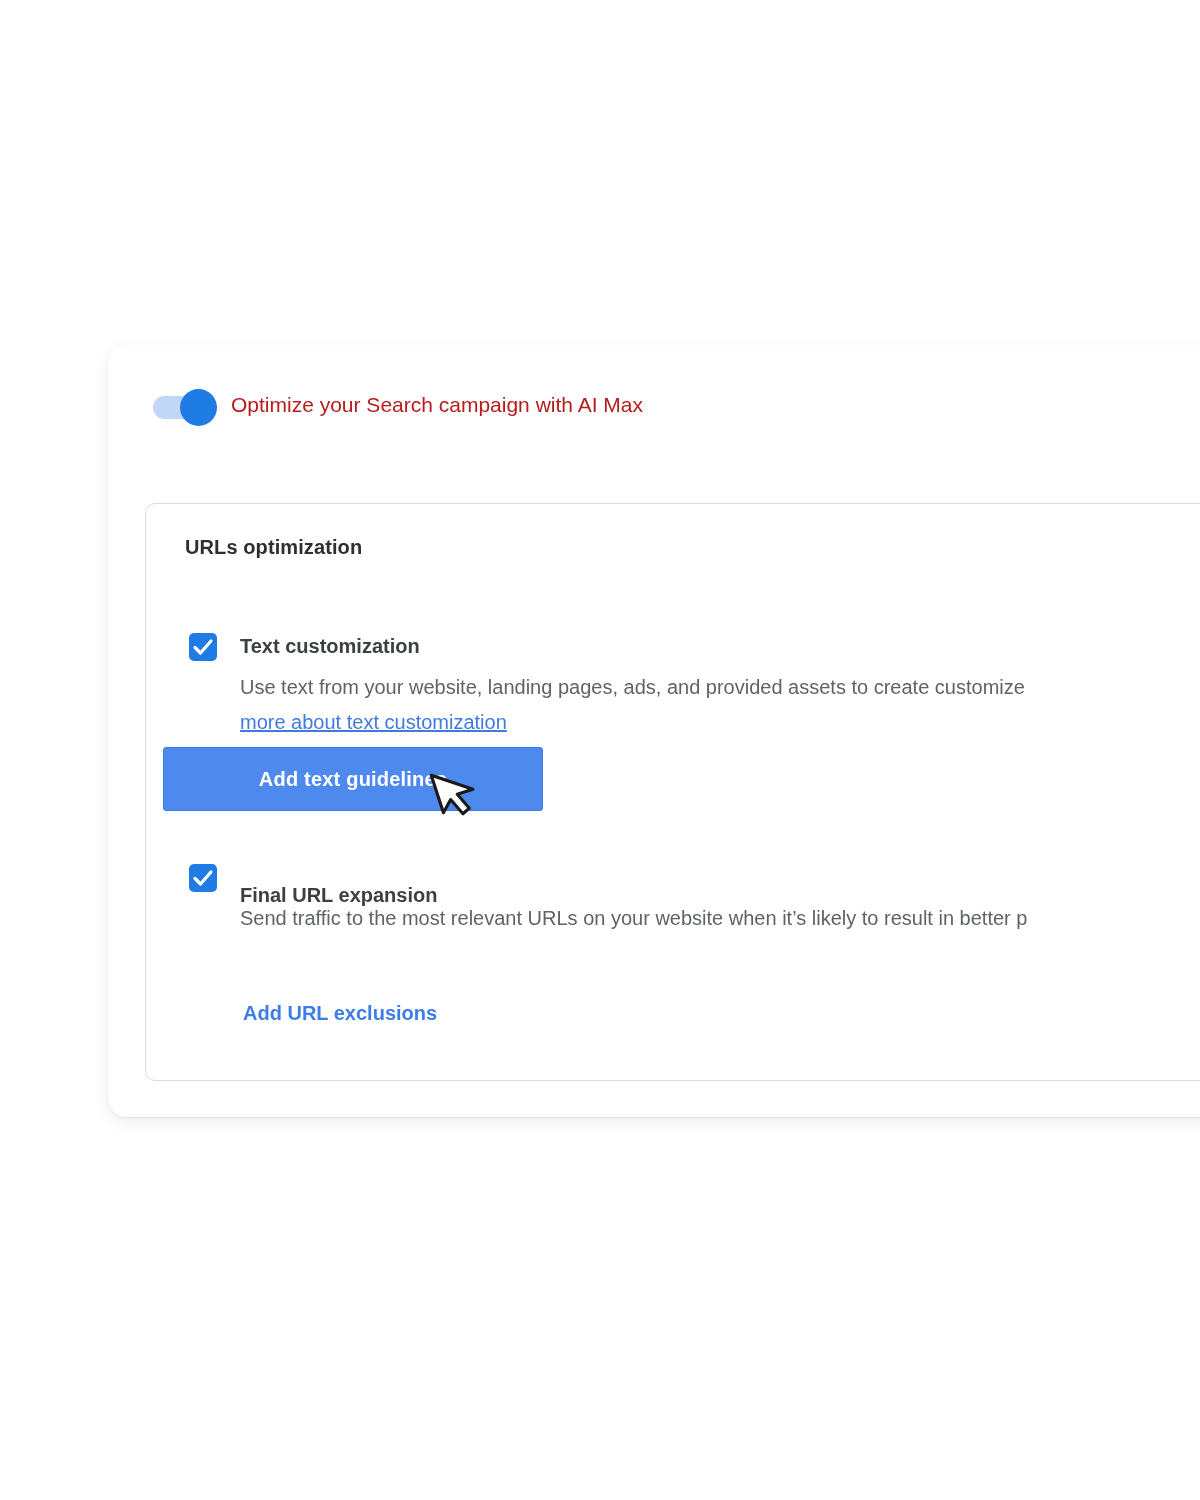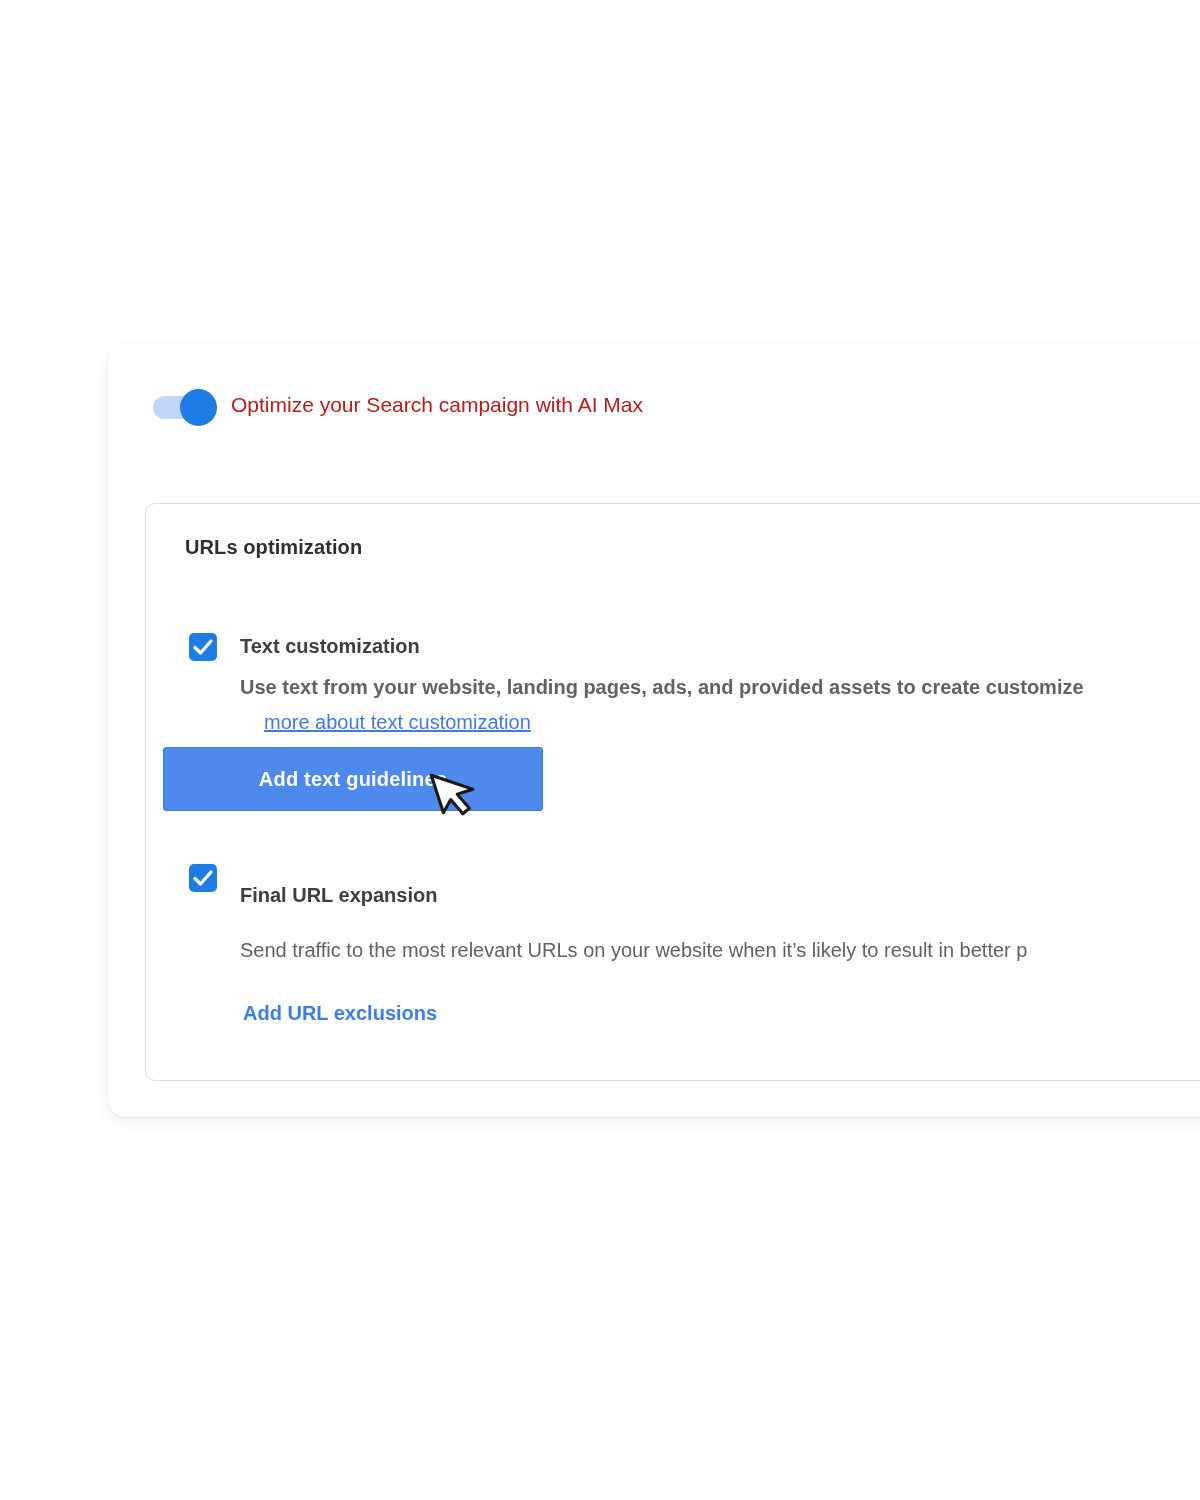--- a/index.html
+++ b/index.html
@@ -99,33 +99,32 @@
   }
   .sec1-title { top: 131px; }
   .sec2-title { top: 380px; }
   .desc {
     position: absolute;
     left: 94px;
     font-size: 20px;
     color: var(--body);
     white-space: nowrap;
   }
-  .sec1-desc { top: 172px; font-weight: bold; }
-  .sec2-desc1 { top: 403px; margin-top: 32px; }
+  .sec1-desc { top: 172px; }
+  .sec2-desc1 { top: 403px; }
   .sec2-desc2 { top: 444px; }
   .text-link {
     position: absolute;
     left: 94px;
     top: 207px;
     font-size: 20px;
     color: var(--link-blue);
     text-decoration: underline;
     white-space: nowrap;
     cursor: pointer;
-    margin-left: 24px;
   }
   .url-link {
     position: absolute;
     left: 97px;
     top: 498px;
     font-size: 20px;
     font-weight: 600;
     color: var(--link-medium-blue);
     white-space: nowrap;
     cursor: pointer;

